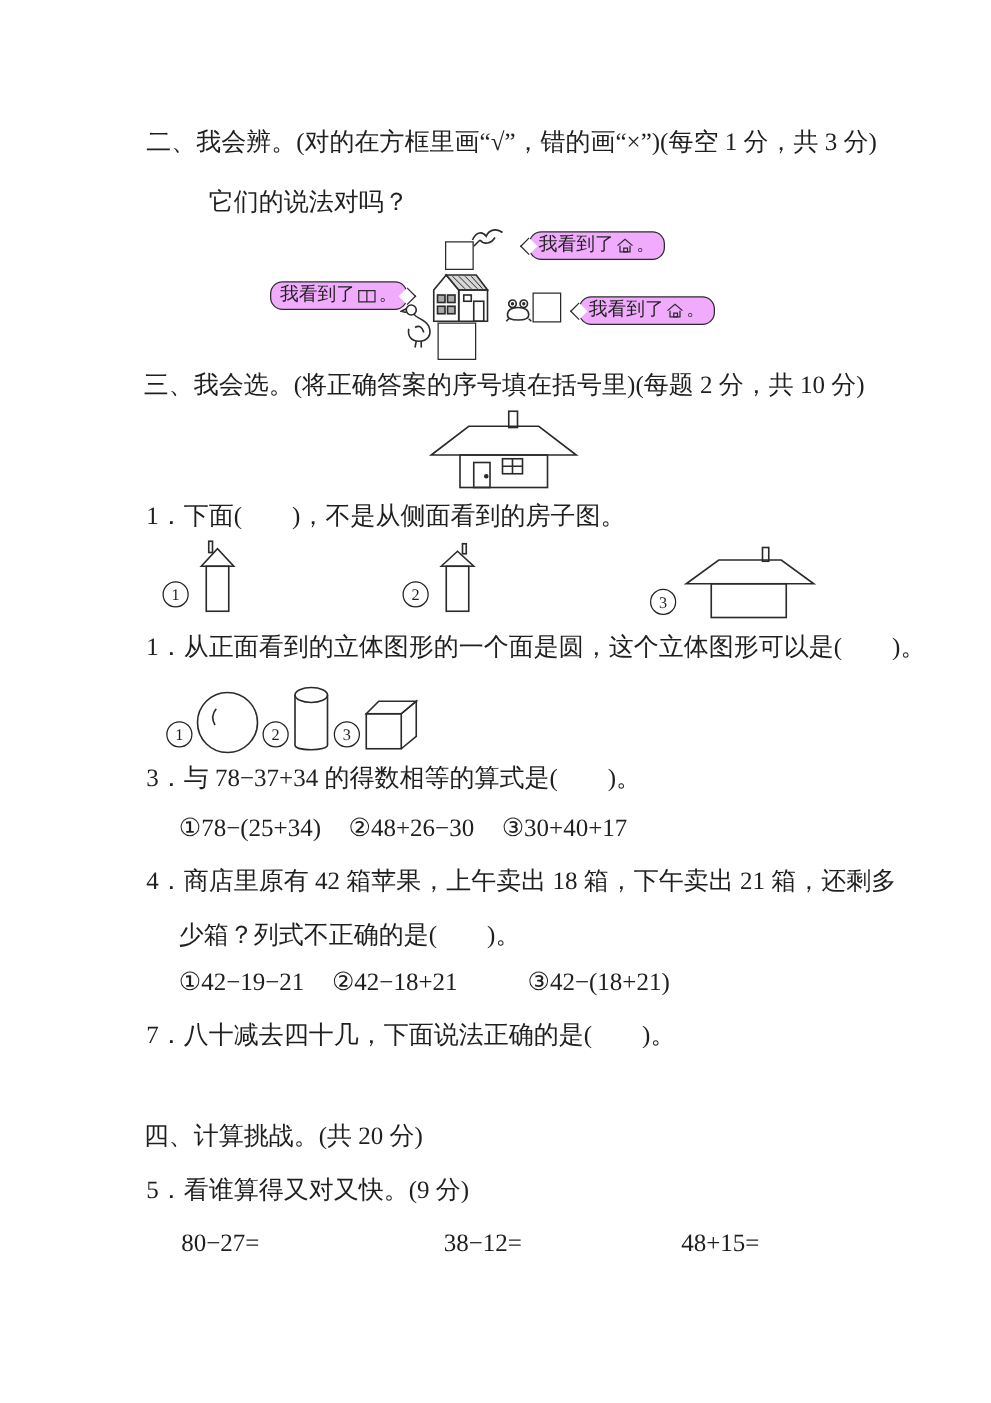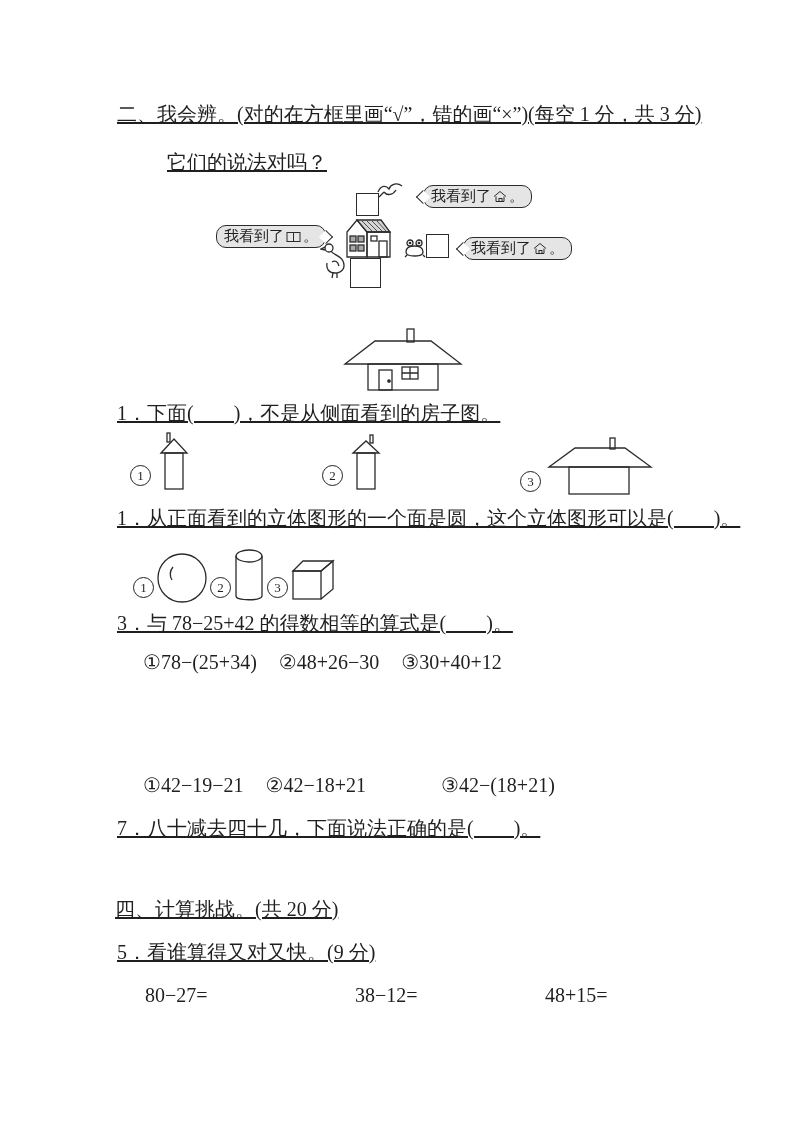--- a/index.html
+++ b/index.html
@@ -1,25 +1,25 @@
 <!DOCTYPE html>
 <html><head>
 <meta charset="utf-8">
 <style>
   html,body { margin:0; padding:0; background:#ffffff; }
   .sheet {
     position:relative; width:793px; height:1122px; background:#ffffff;
     font-family:"Liberation Serif","DejaVu Serif",serif; color:#1f1f1f;
     overflow:hidden;
   }
-  .t { position:absolute; white-space:nowrap; font-size:20px; line-height:1.3;text-decoration:underline; }
+  .t { position:absolute; white-space:nowrap; font-size:20px; line-height:1.3; }
   .illus { position:absolute; }
   .bubble {
     position:absolute; border:1.5px solid #2b2b2b; border-radius:10px;
-    background:#e5e5e5; padding:3px 7px; font-size:15px; line-height:1;
+    background:#f0abfc; padding:3px 7px; font-size:15px; line-height:1;
     display:flex; align-items:center; white-space:nowrap; z-index:2;
   }
   .bubble .mini-icon { display:inline-flex; margin:0 2px; }
   .bubble.point-left::before {
     content:''; position:absolute; left:-6px; top:50%; margin-top:-5px;
     width:9px; height:9px; background:#fff; transform:rotate(45deg);
     border-left:1.5px solid #2b2b2b; border-bottom:1.5px solid #2b2b2b;
   }
   .bubble.point-right::before {
     content:''; position:absolute; right:-6px; top:50%; margin-top:-5px;
@@ -30,21 +30,21 @@
   svg.lineart { stroke:#2b2b2b; fill:none; stroke-width:1.3; display:block; }
   .fig-row { position:absolute; }
   .opt { position:absolute; display:flex; align-items:flex-end; gap:3px; }
   .shape-row { position:absolute; display:flex; align-items:flex-end; gap:2px; }
   .circle-num {
     width:19px; height:19px; border:1.3px solid #222; border-radius:50%;
     display:flex; align-items:center; justify-content:center;
     font-size:13px; line-height:1; margin-bottom:6px; flex:0 0 auto;
   }
   .opts-row { position:absolute; white-space:nowrap; font-size:20px; display:flex; }
-  .gap-a { margin-left:22px; } .gap-b { margin-left:75px; }
+  .gap-a { margin-left:22px; } .gap-b { margin-left:56px; }
   .eq { position:absolute; font-size:20px; white-space:nowrap; }
 </style>
 </head>
 <body>
 
 <div class="sheet">
 
   <div class="t" style="left:117px;top:101px">二、我会辨。(对的在方框里画“√”，错的画“×”)(每空 1 分，共 3 分)</div>
   <div class="t" style="left:167px;top:149px">它们的说法对吗？</div>
 
@@ -121,20 +121,21 @@
             <path d="M3,6 L3,11 L11,11 L11,6"></path>
             <rect x="6" y="8" width="3" height="3"></rect>
         </svg>
       </span>
       <span>。</span>
     </div>
 
     <div class="checkbox" style="left:170px;top:85px;width:29px;height:28px"></div>
   </div>
 
+  <div class="t" style="left:115px;top:295px">三、我会选。(将正确答案的序号填在括号里)(每题 2 分，共 10 分)</div>
 
   <svg class="lineart" style="position:absolute;left:338px;top:328px" width="130" height="64" viewBox="0 0 130 64">
     <rect x="69" y="1" width="7" height="13"></rect>
     <path d="M7,36 L37,13 L93,13 L123,36 Z"></path>
     <rect x="30" y="36" width="70" height="26"></rect>
     <rect x="41" y="42" width="13" height="20"></rect>
     <circle cx="51" cy="53" r="1.2" style="fill:#2b2b2b"></circle>
     <rect x="64" y="39" width="16" height="12"></rect>
     <path d="M72,39 L72,51 M64,45 L80,45"></path>
   </svg>
@@ -183,27 +184,29 @@
       <path d="M3,48 C3,53 29,53 29,48"></path>
     </svg>
     <span class="circle-num">3</span>
     <svg class="lineart" width="46" height="46" viewBox="0 0 46 46">
       <rect x="3" y="13" width="28" height="28"></rect>
       <path d="M3,13 L13,3 L43,3 L31,13 Z"></path>
       <path d="M31,13 L43,3 L43,31 L31,41"></path>
     </svg>
   </div>
 
-  <div class="t" style="left:117px;top:610px">3．与 78−25+42 的得数相等的算式是(　　)。</div>
+  <div class="t" style="left:117px;top:610px">3．与 78−37+34 的得数相等的算式是(　　)。</div>
   <div class="opts-row" style="left:143px;top:650px">
     <span>①78−(25+34)</span>
     <span class="gap-a">②48+26−30</span>
-    <span class="gap-a">③30+40+12</span>
-  </div>
-
+    <span class="gap-a">③30+40+17</span>
+  </div>
+
+  <div class="t" style="left:117px;top:692px">4．商店里原有 42 箱苹果，上午卖出 18 箱，下午卖出 21 箱，还剩多</div>
+  <div class="t" style="left:143px;top:735px">少箱？列式不正确的是(　　)。</div>
   <div class="opts-row" style="left:143px;top:773px">
     <span>①42−19−21</span>
     <span class="gap-a">②42−18+21</span>
     <span class="gap-b">③42−(18+21)</span>
   </div>
 
   <div class="t" style="left:117px;top:815px">7．八十减去四十几，下面说法正确的是(　　)。</div>
 
   <div class="t" style="left:115px;top:896px">四、计算挑战。(共 20 分)</div>
   <div class="t" style="left:117px;top:939px">5．看谁算得又对又快。(9 分)</div>

